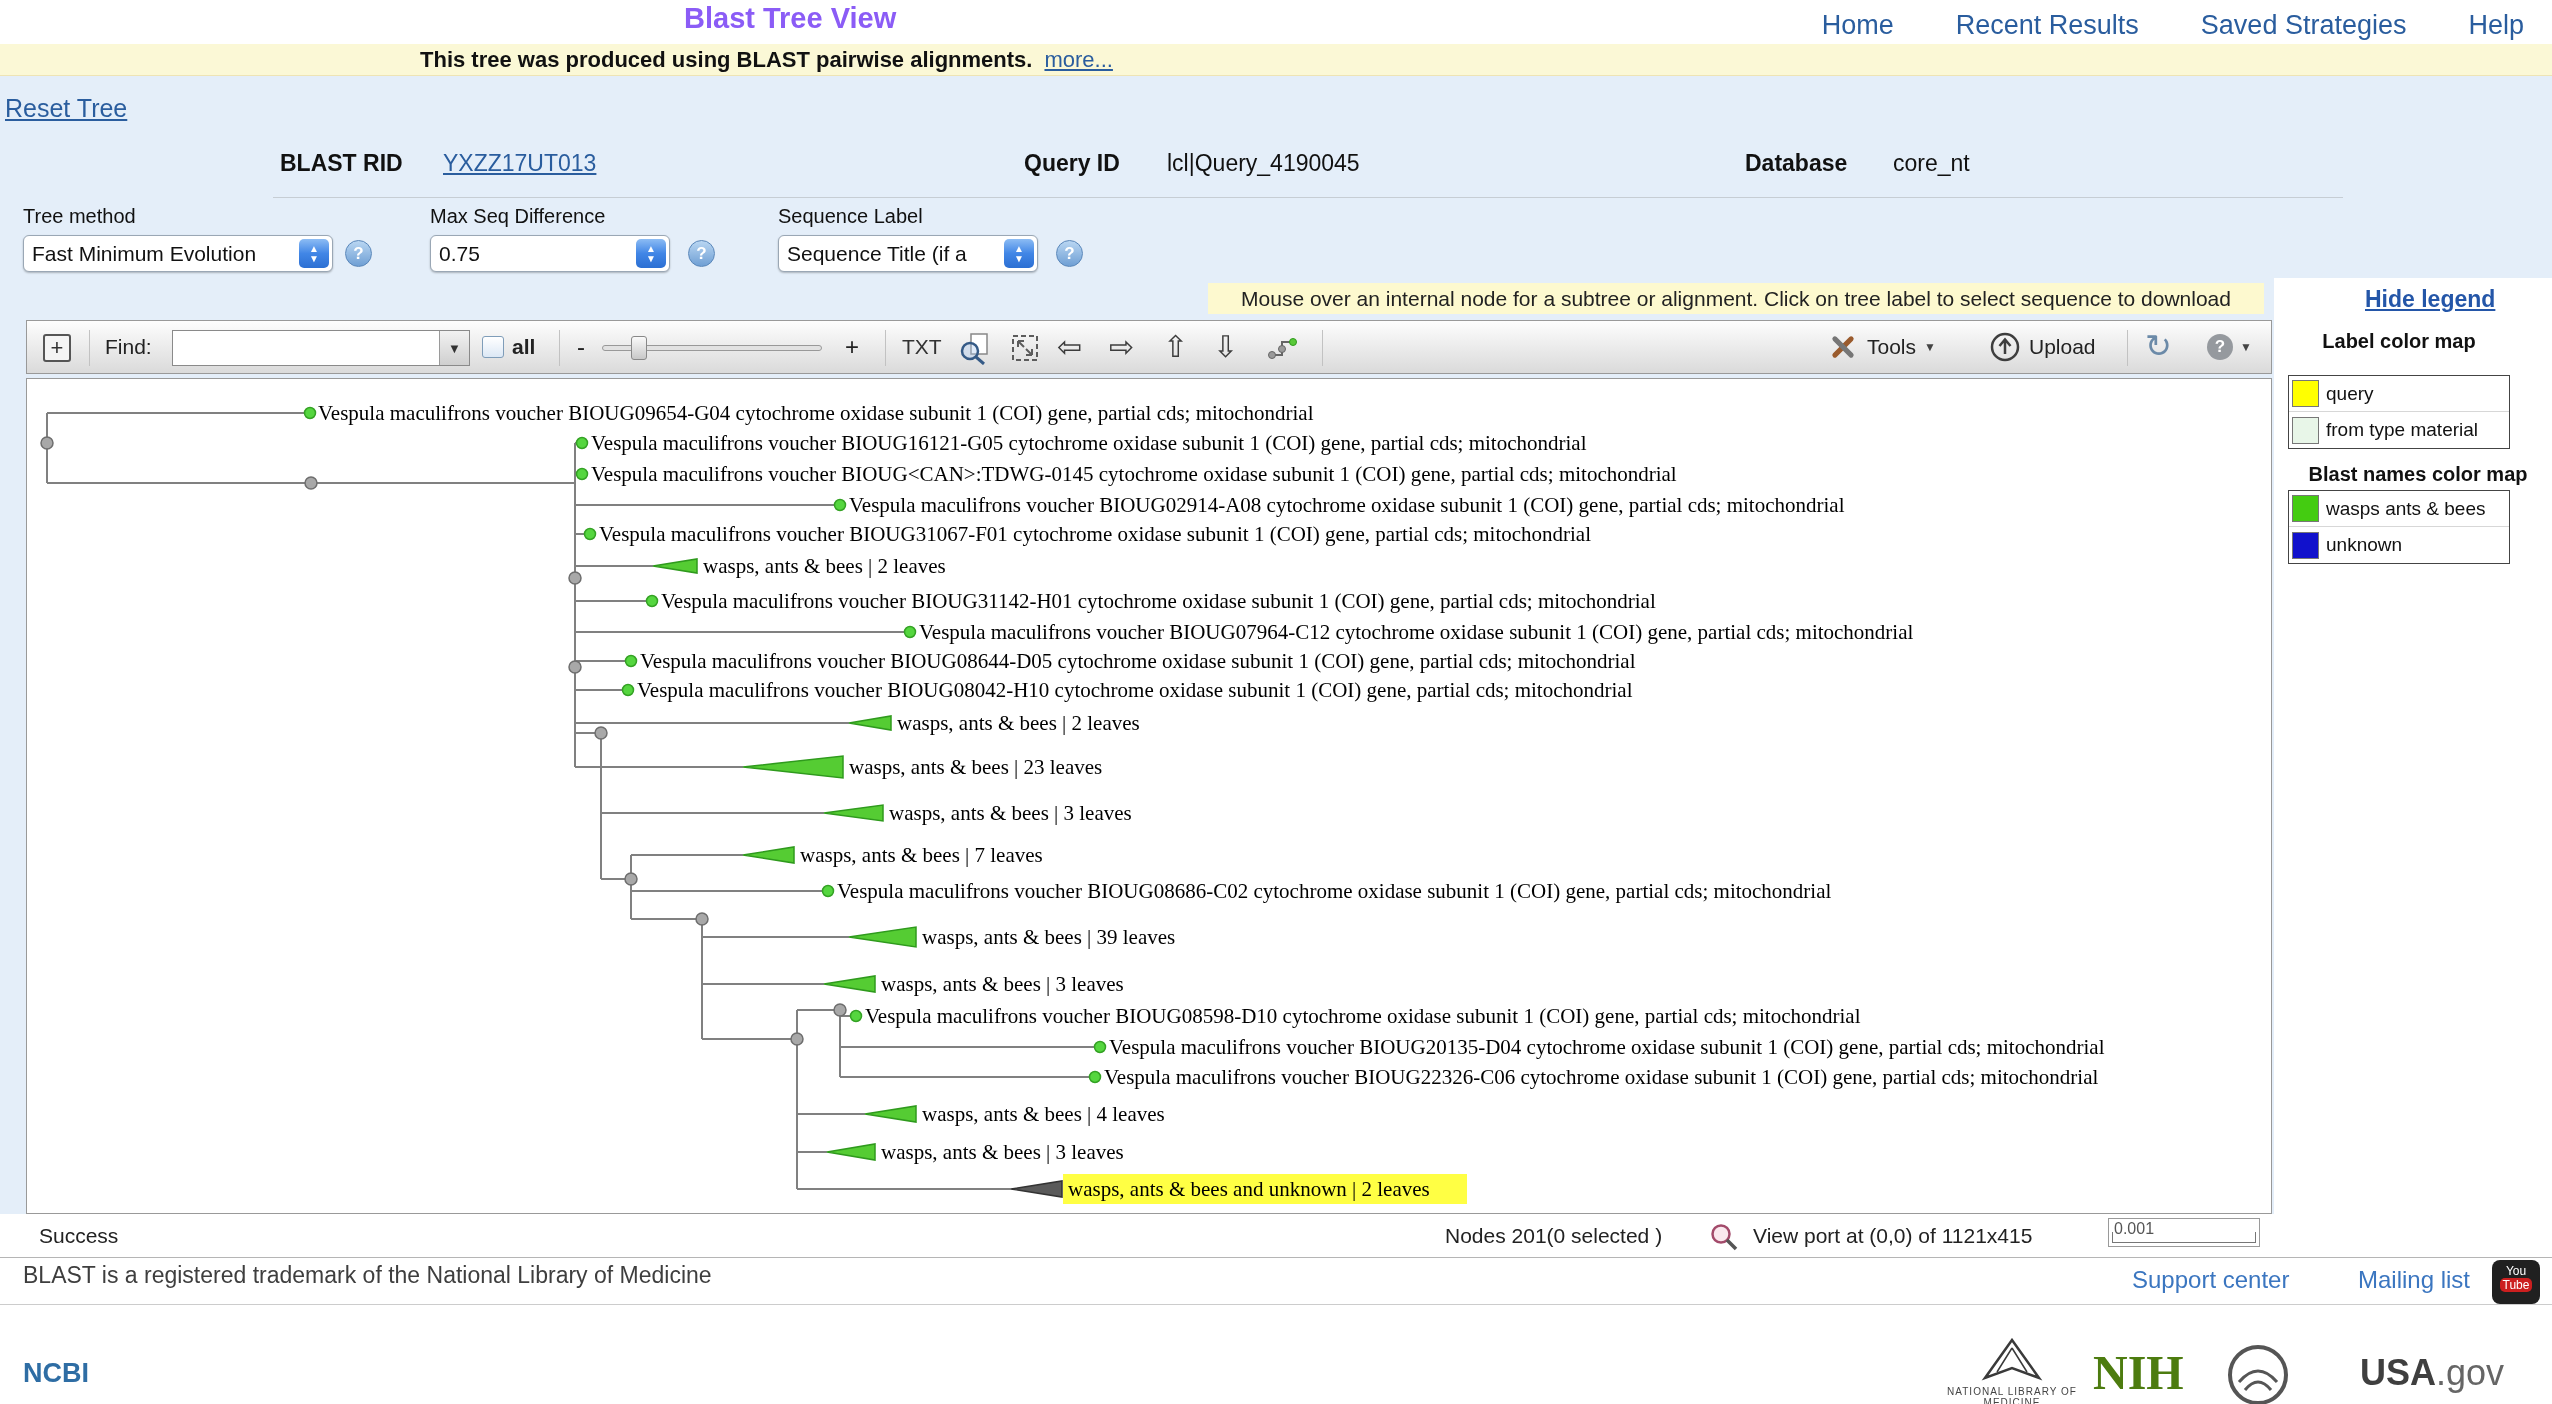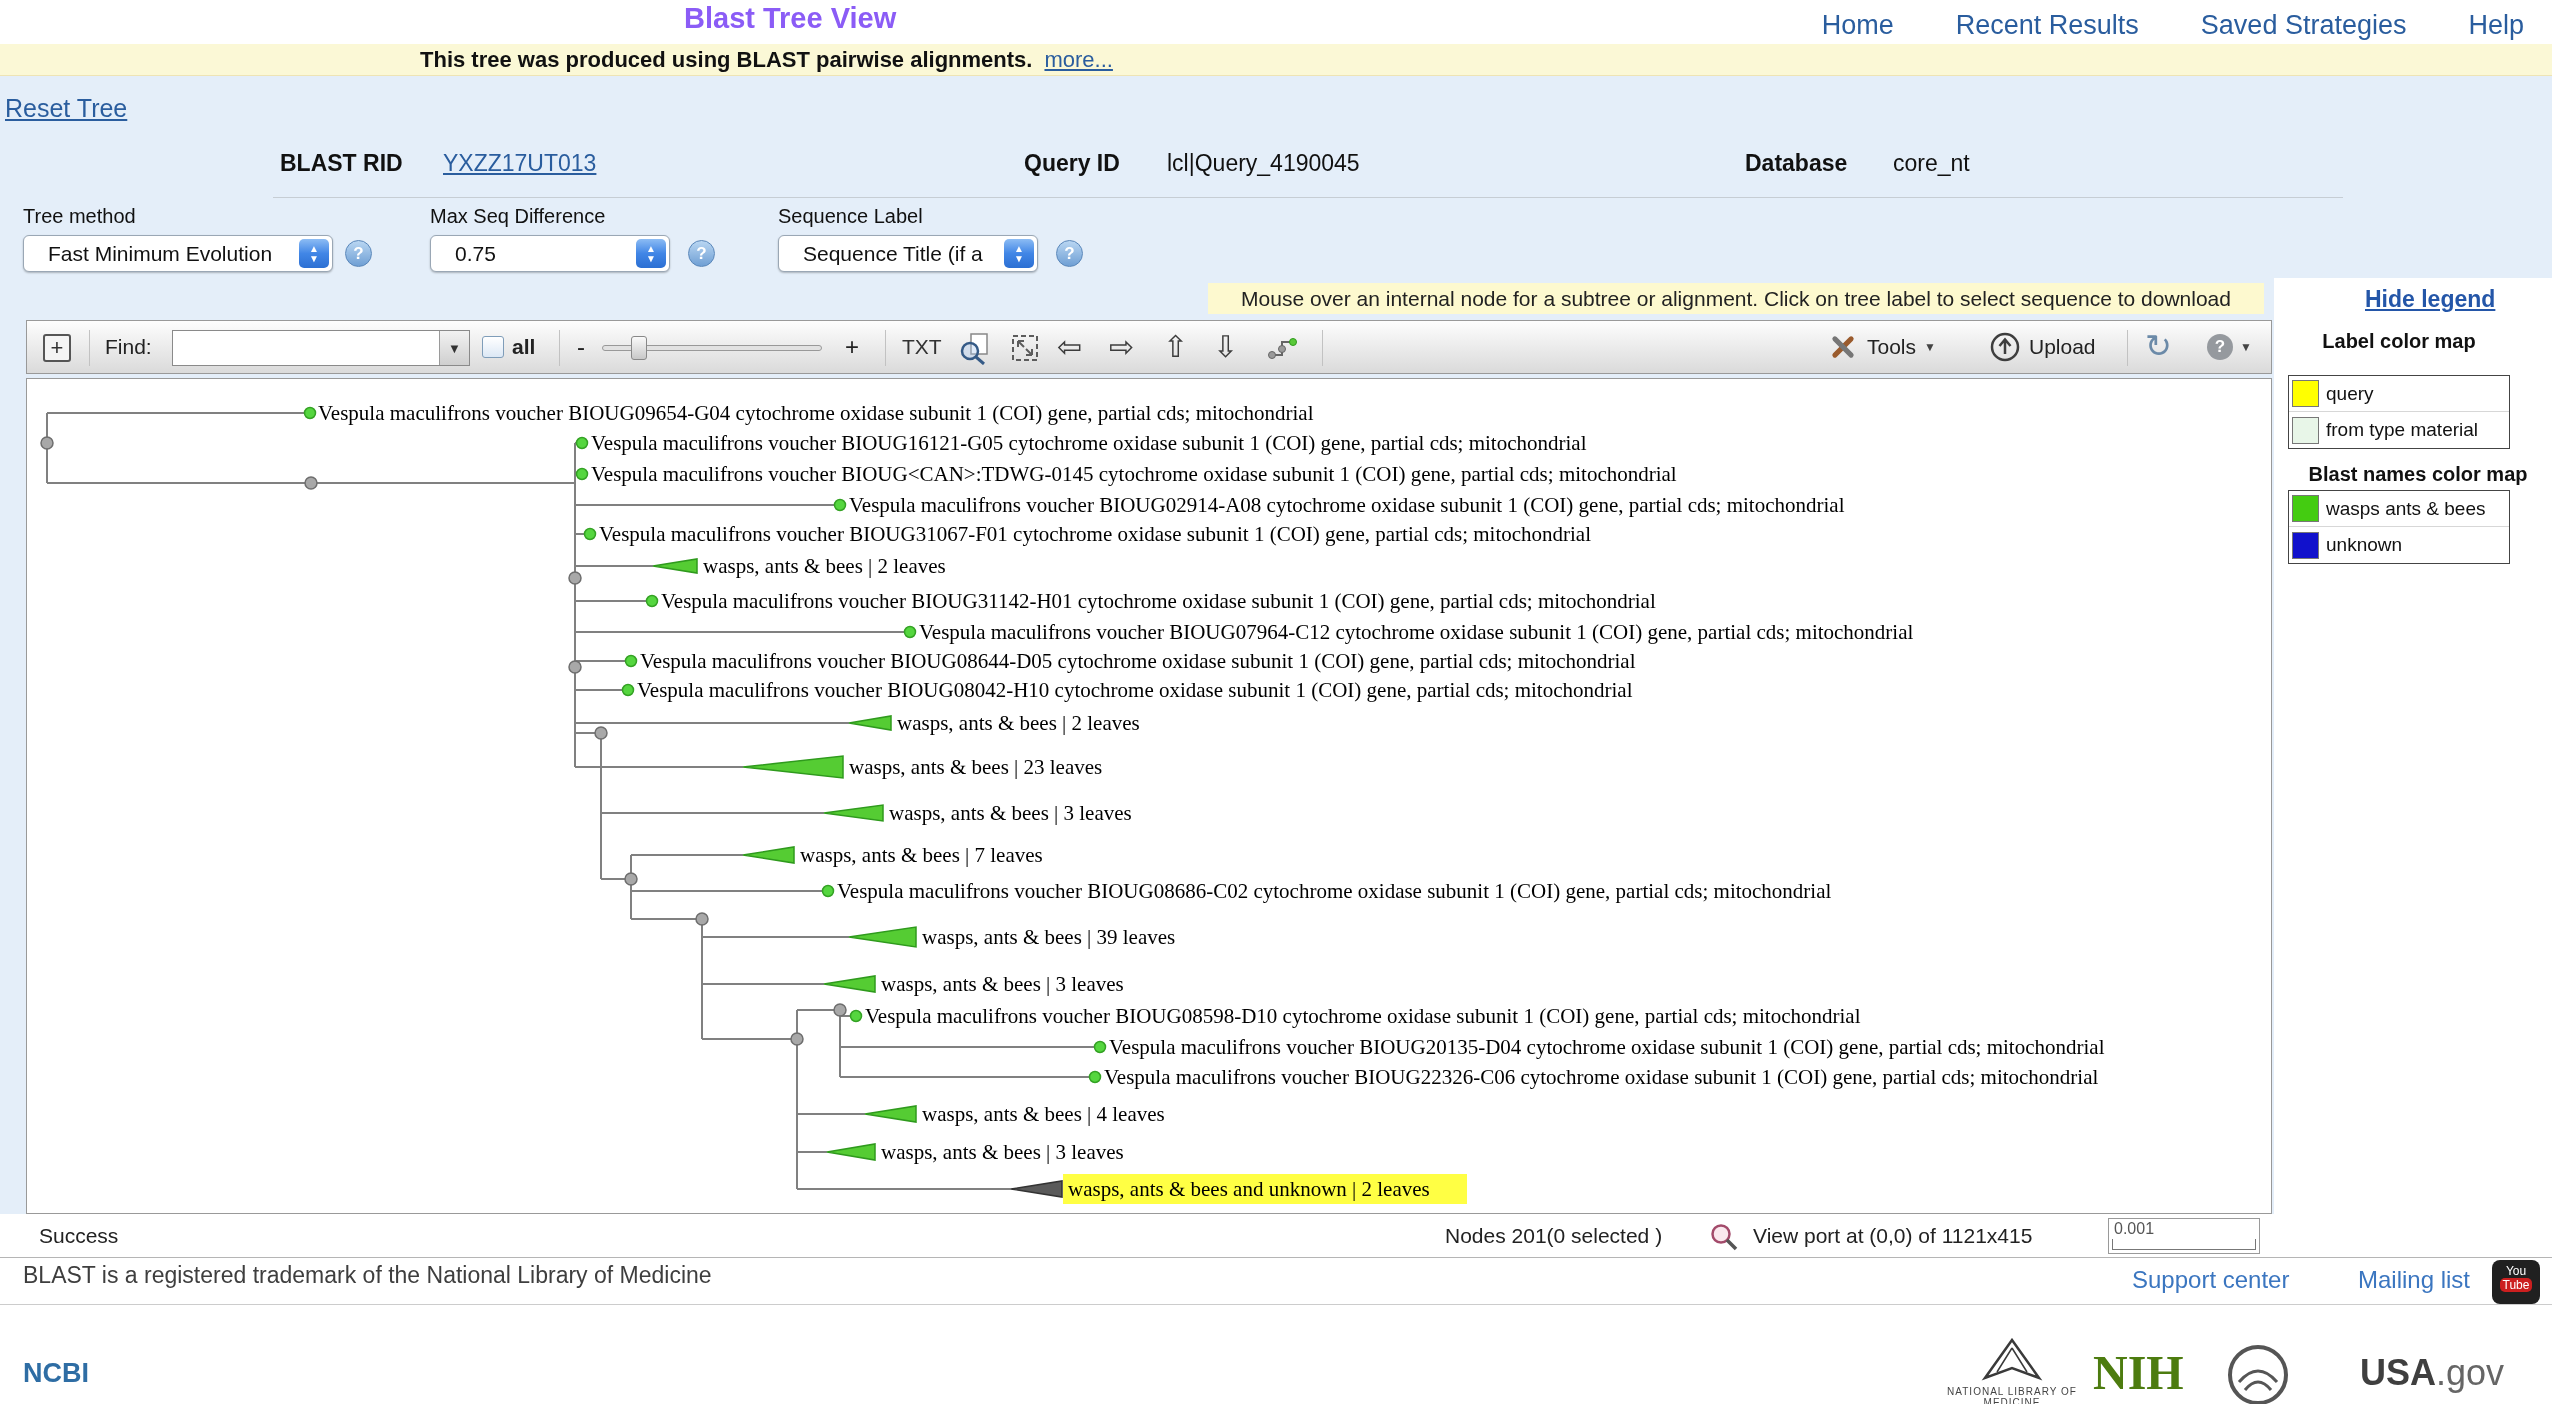--- a/index.html
+++ b/index.html
@@ -22,21 +22,21 @@
   .right-col { left:2274px; top:278px; width:278px; height:936px; background:#fff; }
 
   .reset-link { left:5px; top:94px; font-size:25px; color:#2a5d9e; text-decoration:underline; cursor:pointer; }
 
   .info-label { font-size:23px; font-weight:bold; color:#111; }
   .info-value { font-size:23px; color:#111; }
   .rid-link { color:#2a5d9e; text-decoration:underline; cursor:pointer; }
   .info-sep { left:273px; top:197px; width:2070px; height:1px; background:#c6cdd4; }
 
   .ctl-label { font-size:20px; font-weight:normal; color:#111; }
-  .mac-select { height:37px; background:#fff; border:1px solid #9aa7b5; border-radius:6px; box-shadow:0 1px 2px rgba(0,0,0,.25); display:flex; align-items:center; padding-left:24px; font-size:21px; color:#111; cursor:pointer; }
+  .mac-select { height:37px; background:#fff; border:1px solid #9aa7b5; border-radius:6px; box-shadow:0 1px 2px rgba(0,0,0,.25); display:flex; align-items:center; padding-left:8px; font-size:21px; color:#111; cursor:pointer; }
   .stepper { position:absolute; right:3px; top:3px; bottom:3px; width:30px; border-radius:5px; background:linear-gradient(#8cbcf4,#4186e6 50%,#2b6fd3); color:#fff; display:flex; flex-direction:column; align-items:center; justify-content:center; font-size:10px; line-height:10px; }
   .help-btn { width:27px; height:27px; border-radius:50%; background:linear-gradient(#b9d6f2,#6f9fd4); border:1px solid #5a87ba; color:#fff; font-weight:bold; font-size:17px; display:flex; align-items:center; justify-content:center; cursor:pointer; }
 
   .hint-bar { left:1208px; top:283px; width:1056px; height:31px; background:#fdf9cf; font-size:21px; color:#222; text-align:center; line-height:31px; }
   .hide-legend { left:2365px; top:286px; font-size:23px; font-weight:bold; color:#2456a8; text-decoration:underline; cursor:pointer; }
 
   
   .tree-toolbar { left:26px; top:320px; width:2246px; height:54px; border:1px solid #999; background:linear-gradient(#fdfdfd,#dadada); }
   .tb { position:absolute; }
   .tb-sep { width:1px; height:36px; top:9px; background:#c2c2c2; }
@@ -61,21 +61,21 @@
   .legend-title { width:222px; text-align:center; font-size:20px; font-weight:bold; color:#111; }
   .legend-box { width:222px; background:#fff; border:1px solid #444; }
   .legend-row { display:flex; align-items:center; height:36px; padding-left:3px; border-bottom:1px solid #d7d7d7; }
   .legend-row:last-child { border-bottom:none; }
   .swatch { width:27px; height:27px; border:1px solid #777; margin-right:7px; }
   .legend-label { font-size:19px; color:#111; }
 
   
   .status-bar { left:0; top:1214px; width:2552px; height:44px; background:#fff; border-bottom:1px solid #b5b5b5; }
   .status-text { font-size:21px; color:#222; top:10px; }
-  .scale-widget { left:2108px; top:4px; width:152px; height:36px; border:1px solid #9a9a9a; background:#fff; }
+  .scale-widget { left:2108px; top:4px; width:152px; height:29px; border:1px solid #9a9a9a; background:#fff; }
   .scale-text { position:absolute; left:5px; top:1px; font-size:16px; color:#555; }
   .scale-bracket { position:absolute; left:3px; right:3px; bottom:3px; height:11px; border-left:1px solid #777; border-right:1px solid #777; border-bottom:1px solid #777; }
 
   
   .trademark { left:23px; top:1262px; font-size:23px; color:#3e3e3e; }
   .foot-link { font-size:24px; color:#3b76c0; text-decoration:none; cursor:pointer; }
   .yt-icon { left:2492px; top:1260px; width:48px; height:44px; background:#202020; border-radius:8px; color:#fff; font-size:12px; text-align:center; cursor:pointer; padding-top:4px; }
   .yt-tube { display:inline-block; background:#cc1f1f; border-radius:5px; padding:0 3px; }
   .foot-rule { left:0; top:1304px; width:2552px; height:1px; background:#ccc; }
   .ncbi-logo { left:23px; top:1358px; font-size:27px; font-weight:bold; color:#2e6da4; cursor:pointer; }

